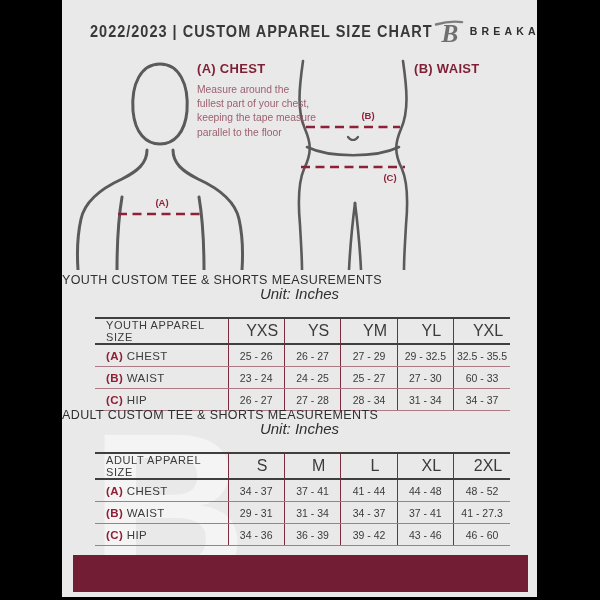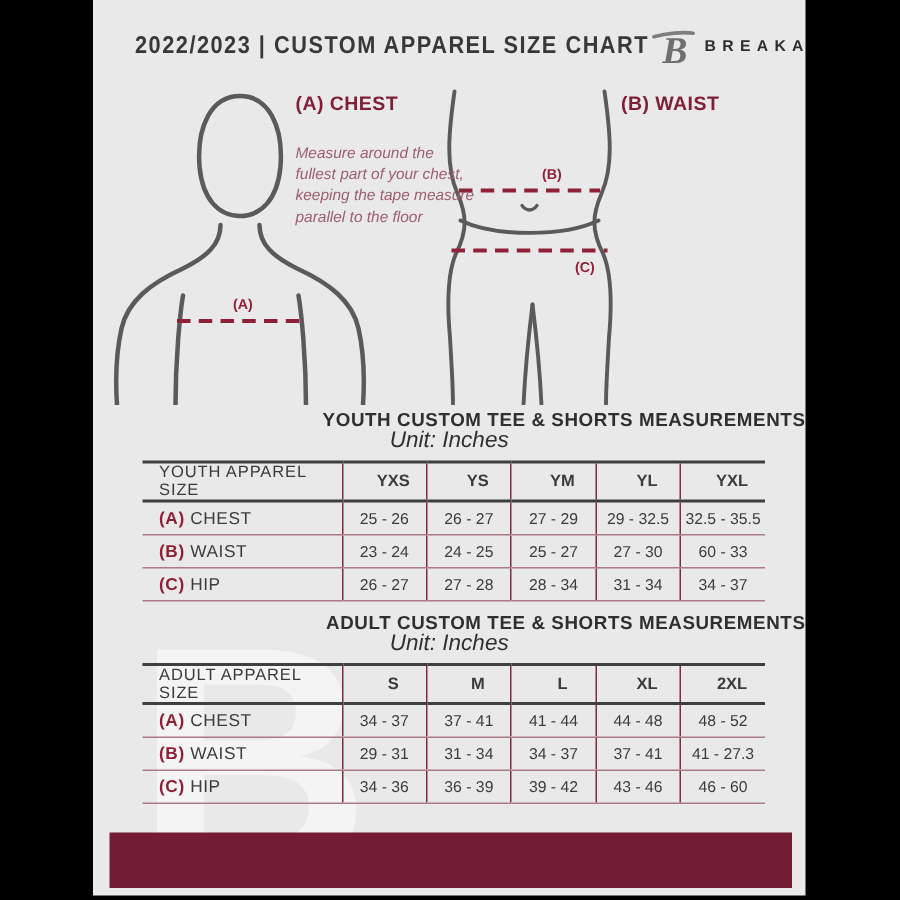--- a/index.html
+++ b/index.html
@@ -21,36 +21,36 @@
     font-weight:700;font-size:14.5px;letter-spacing:1px;color:#383838;
     white-space:nowrap;transform:scaleY(1.12);
   }
   .brand{display:flex;align-items:center;gap:5px;}
   .brand-name{font-weight:700;font-size:10.5px;letter-spacing:4.2px;color:#2e2e2e;}
   
   .figures{position:absolute;left:0;top:55px;width:475px;height:215px;}
   .fig{position:absolute;}
   .guide{position:absolute;}
   .guide-heading{font-size:13px;font-weight:700;color:#7e1f35;letter-spacing:.3px;}
-  .guide-body{margin-top:20px;font-size:10.3px;font-style:italic;color:#9c5f6f;line-height:1.38;}
+  .guide-body{margin-top:7px;font-size:10.3px;color:#9c5f6f;line-height:1.38;}
   .g-chest{left:135px;top:6px;width:120px;}
   .g-waist{left:352px;top:6px;width:116px;}
   .g-hips{left:352px;top:110px;width:120px;}
   
   .table-section{position:absolute;left:0;width:475px;z-index:1;}
   .youth-section{top:273px;}
   .adult-section{top:408px;}
-  .table-title{text-align:right;font-weight:700;font-size:12.5px;color:#2f2f2f;letter-spacing:.4px;line-height:14px;}
+  .table-title{text-align:left;font-weight:400;font-size:12.5px;color:#2f2f2f;letter-spacing:.4px;line-height:14px;}
   .table-unit{text-align:center;font-style:italic;font-size:15px;color:#2f2f2f;line-height:14px;}
   .size-table{
-    width:415px;margin:6px 0 0 33px;border-collapse:collapse;table-layout:fixed;
+    width:415px;margin:16px 0 0 33px;border-collapse:collapse;table-layout:fixed;
     background:transparent;
   }
   .size-table th,.size-table td{padding:0;text-align:center;color:#3b3b3b;}
-  .size-table th{height:23px;font-size:11px;font-weight:700;
+  .size-table th{height:23px;font-size:16px;font-weight:400;
     border-top:2.5px solid #3f3f3f;border-bottom:2px solid #3f3f3f;padding-left:12px;}
   .size-table th.label-col{font-weight:400;font-size:11px;letter-spacing:.6px;text-align:left;padding-left:11px;}
   .size-table td{height:21px;font-size:10.5px;border-bottom:1.5px solid #ab7a85;}
   .size-table td.label-col{text-align:left;padding-left:11px;font-size:11.5px;letter-spacing:.4px;}
   .size-table th + th,.size-table td + td{border-left:1.5px solid #7e2b3f;}
   .prefix{color:#8e1f35;font-weight:700;}
   
   .footer-bar{position:absolute;left:11px;top:555px;width:455px;height:37px;background:#721d33;z-index:2;}
   .watermark{
     position:absolute;left:28px;top:400px;z-index:0;

